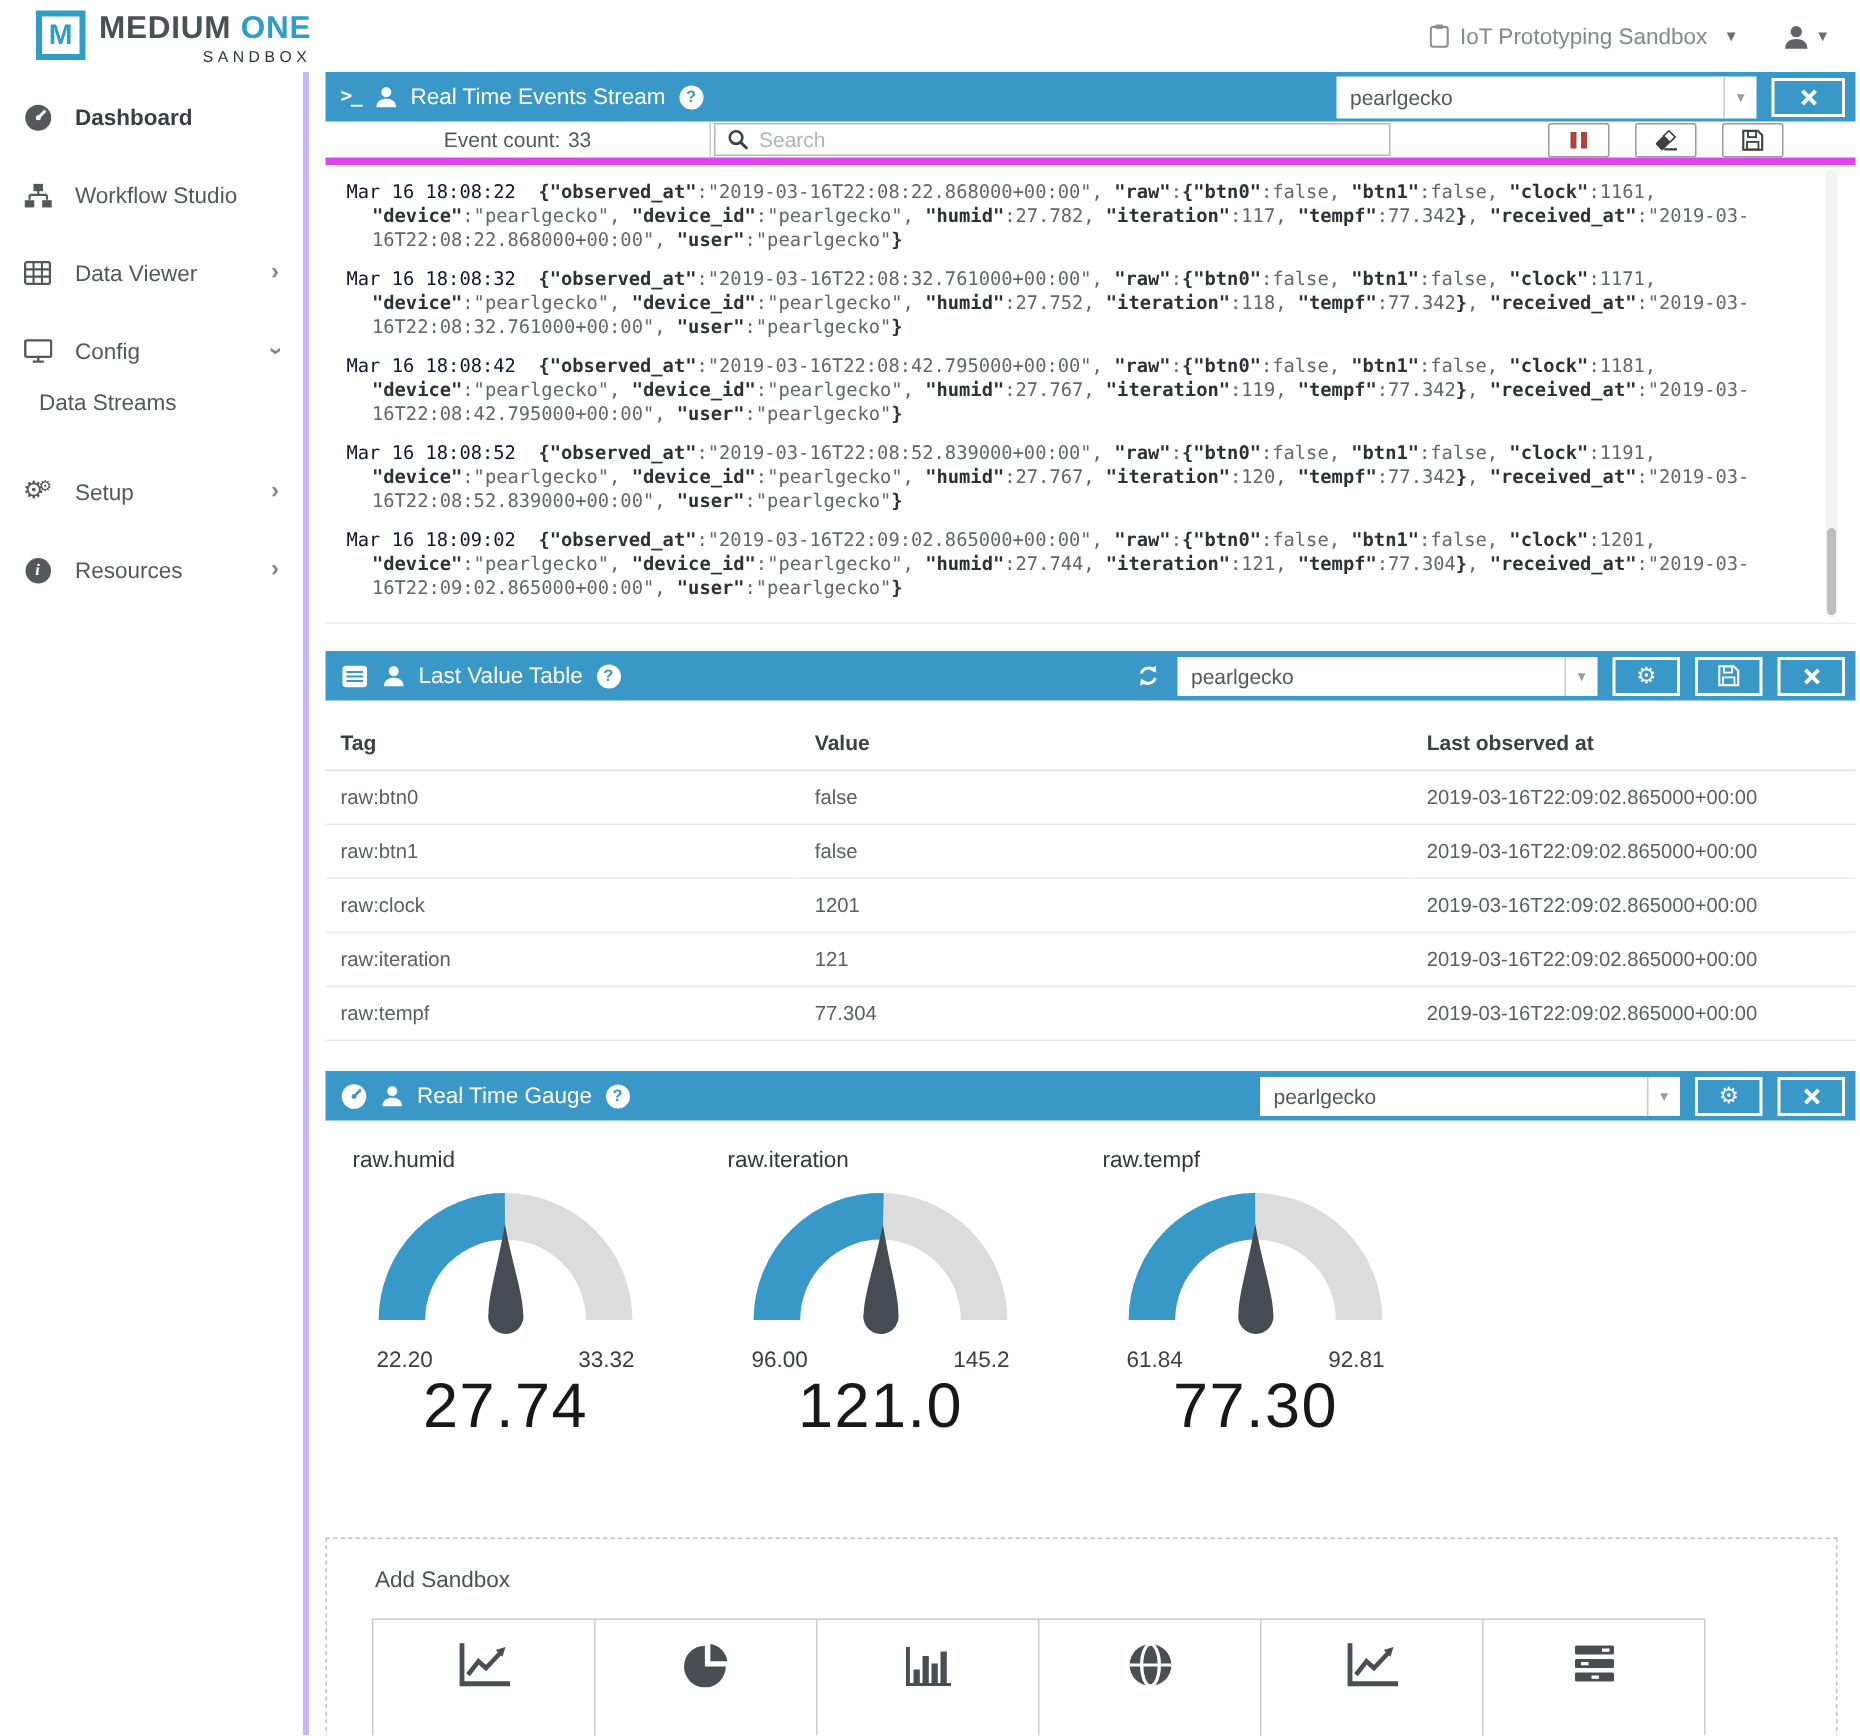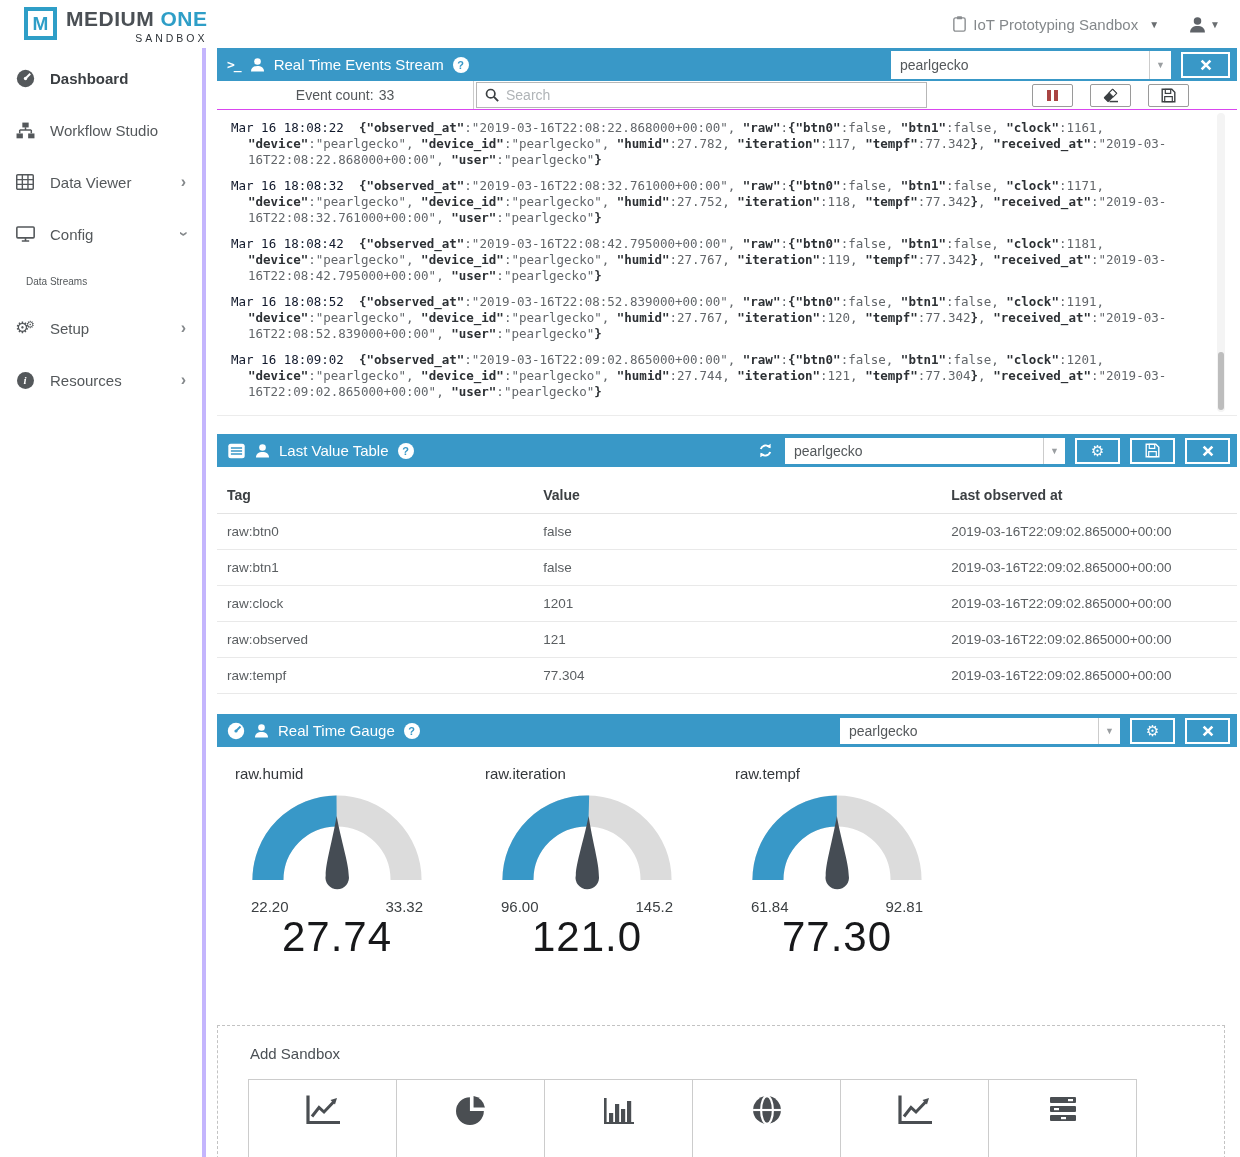--- a/index.html
+++ b/index.html
@@ -23,22 +23,22 @@
 
   
   .sidebar { position: absolute; top: 48px; left: 0; width: 206px; bottom: 0; border-right: 4px solid #c4b5fd;
              background: #fff; padding-top: 4px; }
   .side-item { height: 52px; display: flex; align-items: center; padding: 0 16px 0 12px;
                color: #54585b; font-size: 15px; cursor: pointer; }
   .side-item .icn { width: 26px; display: flex; justify-content: center; margin-right: 12px; color: #54585b; }
   .side-item.active { color: #3a3e42; font-weight: bold; }
   .side-item .chev { margin-left: auto; color: #84888b; font-size: 16px; font-weight: bold; }
   .chev-down { display: inline-block; transform: rotate(90deg); }
-  .side-sub { height: 42px; display: flex; align-items: center; padding-left: 26px; color: #54585b;
-              font-size: 10px; cursor: pointer; }
+  .side-sub { height: 42px; display: flex; align-items: flex-start; padding-left: 26px; color: #54585b;
+              font-size: 15px; cursor: pointer; }
   .gears-wrap { font-size: 16px; line-height: 1; }
   .gears-wrap .g2 { font-size: 10px; margin-left: -4px; vertical-align: 5px; }
   .info-circ { width: 17px; height: 17px; border-radius: 50%; background: #54585b; color: #fff;
                font-size: 11px; font-weight: bold; display: flex; align-items: center; justify-content: center;
                font-family: "Liberation Serif", serif; font-style: italic; }
 
   
   .main { position: absolute; left: 217px; top: 48px; width: 1020px; }
 
   .titlebar { height: 33px; background: #3998c7; display: flex; align-items: center; color: #fff;
@@ -54,21 +54,21 @@
   .wselect .txt { flex: 1; display: flex; align-items: center; padding: 0 9px; font-size: 14px; color: #54585b; }
   .wselect .sel-caret { width: 22px; border-left: 1px solid #ccc; display: flex; align-items: center;
                         justify-content: center; color: #9a9ea1; font-size: 9px; }
   .wselect.tall { height: 28px; }
   .hbtn { height: 26px; width: 45px; border: 2px solid #fff; display: flex; align-items: center;
           justify-content: center; margin-left: 10px; cursor: pointer; background: transparent; color: #fff; }
   .hbtn.wide { width: 49px; }
   .gear-glyph { font-size: 15px; line-height: 1; }
 
   
-  .toolbar { height: 29px; display: flex; align-items: stretch; border-bottom: 1px solid #d946ef; }
+  .toolbar { height: 29px; display: flex; align-items: stretch; border-bottom: 5px solid #d946ef; }
   .count-cell { width: 257px; border-right: 1px solid #ccc; display: flex; align-items: center;
                 justify-content: center; font-size: 14px; color: #54585b; gap: 5px; }
   .search { margin: 1px 0 1px 2px; width: 451px; border: 1px solid #b7b7b7; display: flex; align-items: center;
             padding: 0 8px; gap: 7px; background: #fff; }
   .search input { border: 0; outline: 0; flex: 1; font-size: 14px; color: #54585b; font-family: "Liberation Sans", sans-serif; }
   .search input::placeholder { color: #b0b4b7; }
   .tool-btns { margin-left: auto; display: flex; align-items: center; gap: 17px; margin-right: 48px; }
   .tbtn { width: 41px; height: 23px; border: 1px solid #9a9a9a; border-radius: 2px; background: #fff;
           display: flex; align-items: center; justify-content: center; cursor: pointer; }
   .pause-bars { display: flex; gap: 3px; }
@@ -337,21 +337,21 @@
               <td>raw:btn1</td>
               <td>false</td>
               <td>2019-03-16T22:09:02.865000+00:00</td>
             </tr>
           <tr>
               <td>raw:clock</td>
               <td>1201</td>
               <td>2019-03-16T22:09:02.865000+00:00</td>
             </tr>
           <tr>
-              <td>raw:observed</td>
+              <td>raw:iteration</td>
               <td>121</td>
               <td>2019-03-16T22:09:02.865000+00:00</td>
             </tr>
           <tr>
               <td>raw:tempf</td>
               <td>77.304</td>
               <td>2019-03-16T22:09:02.865000+00:00</td>
             </tr>
         </tbody>
       </table>

